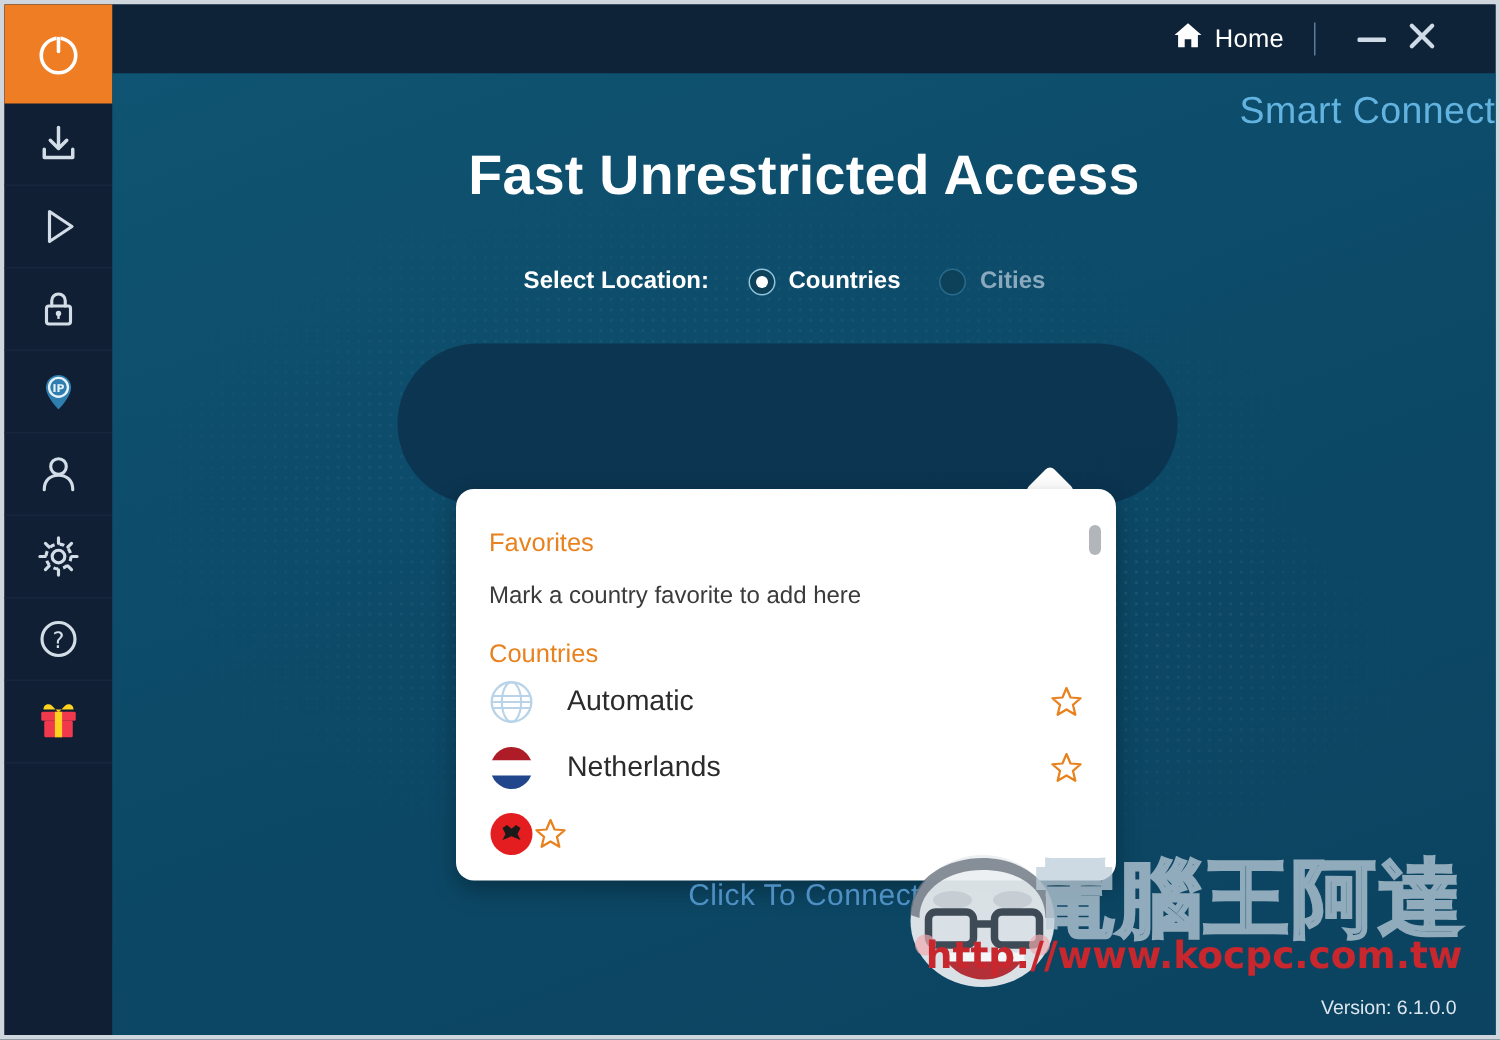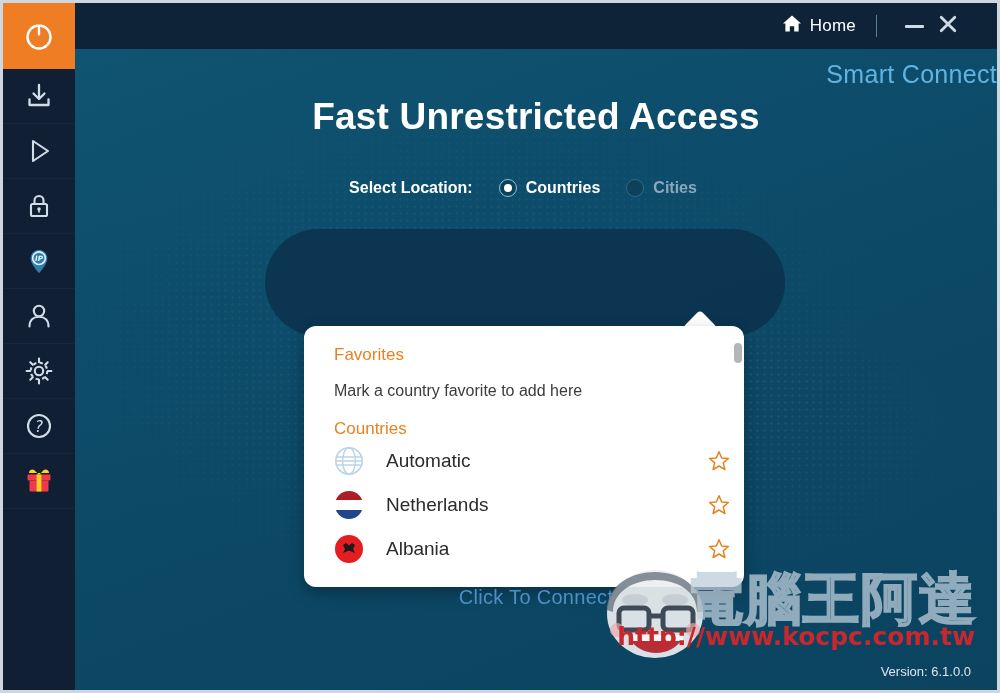--- a/index.html
+++ b/index.html
@@ -15,21 +15,21 @@
   }
   
   .frame{
     position:absolute;left:0;top:0;width:1000px;height:693px;
     box-sizing:border-box;border:3px solid #cfd6dd;background:#0f2338;
   }
   
   .sidebar{
     position:absolute;left:3px;top:3px;width:72px;height:687px;
     background:#101f33;
-    display:flex;flex-direction:column;align-items:center;font-style:italic;
+    display:flex;flex-direction:column;align-items:center;
   }
   .navitem{
     width:72px;height:55px;box-sizing:border-box;
     display:flex;align-items:center;justify-content:center;
     border-bottom:1px solid #16273d;
     position:relative;
   }
   .navitem.power{background:#ef7d24;height:66px;border-bottom:none;}
   .navitem svg{display:block;}
   
@@ -127,21 +127,21 @@
     position:absolute;left:229px;top:277px;width:440px;height:261px;
     background:#ffffff;border-radius:12px;
     box-shadow:0 6px 16px rgba(0,0,0,.3);
     overflow:hidden;
   }
   .dd-arrow{
     position:absolute;left:613px;top:266px;width:24px;height:24px;
     background:#ffffff;transform:rotate(45deg);border-radius:4px;
   }
   .dd-inner{
-    position:absolute;left:0;top:0;width:440px;height:261px;overflow:hidden;margin-left:8px;
+    position:absolute;left:0;top:7px;width:440px;height:261px;overflow:hidden;
   }
   .dd-scrollthumb{
     position:absolute;right:10px;top:17px;width:8px;height:20px;
     border-radius:4px;background:#b2b6ba;
   }
   .dd-section{
     color:#e8821f;font-size:17px;padding:19px 0 0 22px;
   }
   .dd-note{
     color:#3b3b3b;font-size:16px;padding:17px 0 0 22px;
@@ -389,21 +389,20 @@
                   <clipPath id="cal">
                     <circle cx="15" cy="15" r="14"></circle>
                   </clipPath>
                 </defs>
               <g clip-path="url(#cal)">
                 <rect x="0" y="0" width="30" height="30" fill="#e41e20"></rect>
                 <path d="M9 11 L12 9 L15 11.5 L18 9 L21 11 L19 15 L21 19 L15 16.5 L9 19 L11 15 Z" fill="#1a1a1a"></path>
               </g>
             </svg>
           </span>
-          <span class="cname">Albania</span>
           <span class="star">
             <svg width="22" height="22" viewBox="0 0 22 22">
               <path d="M11 1.7 L13.7 8 L20.4 8.5 L15.3 12.9 L16.9 19.5 L11 16 L5.1 19.5 L6.7 12.9 L1.6 8.5 L8.3 8 Z" fill="none" stroke="#e8821f" stroke-width="1.5" stroke-linejoin="round"></path>
             </svg>
           </span>
         </div>
       </div>
     </div>
 
     <div class="click-connect">Click To Connect</div>

